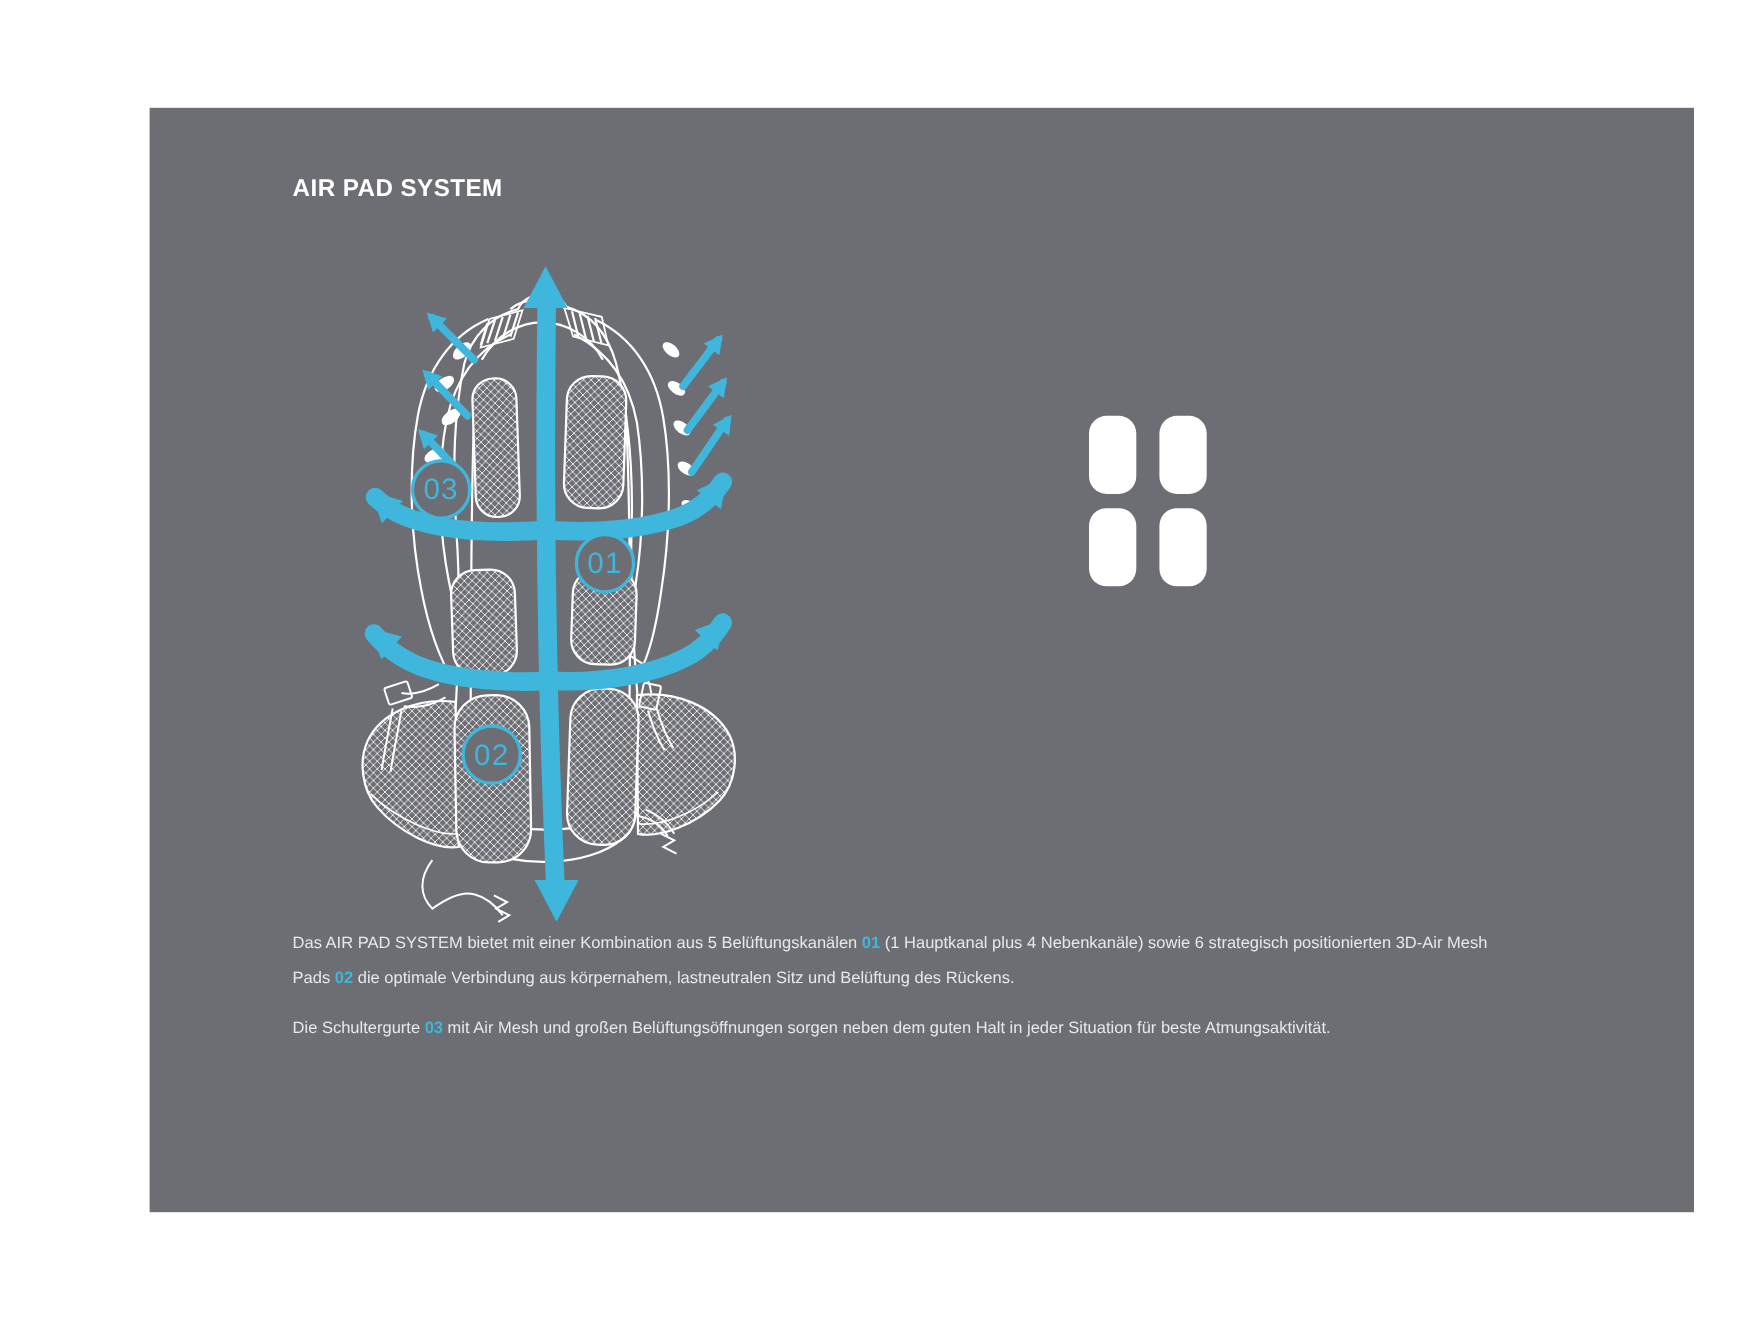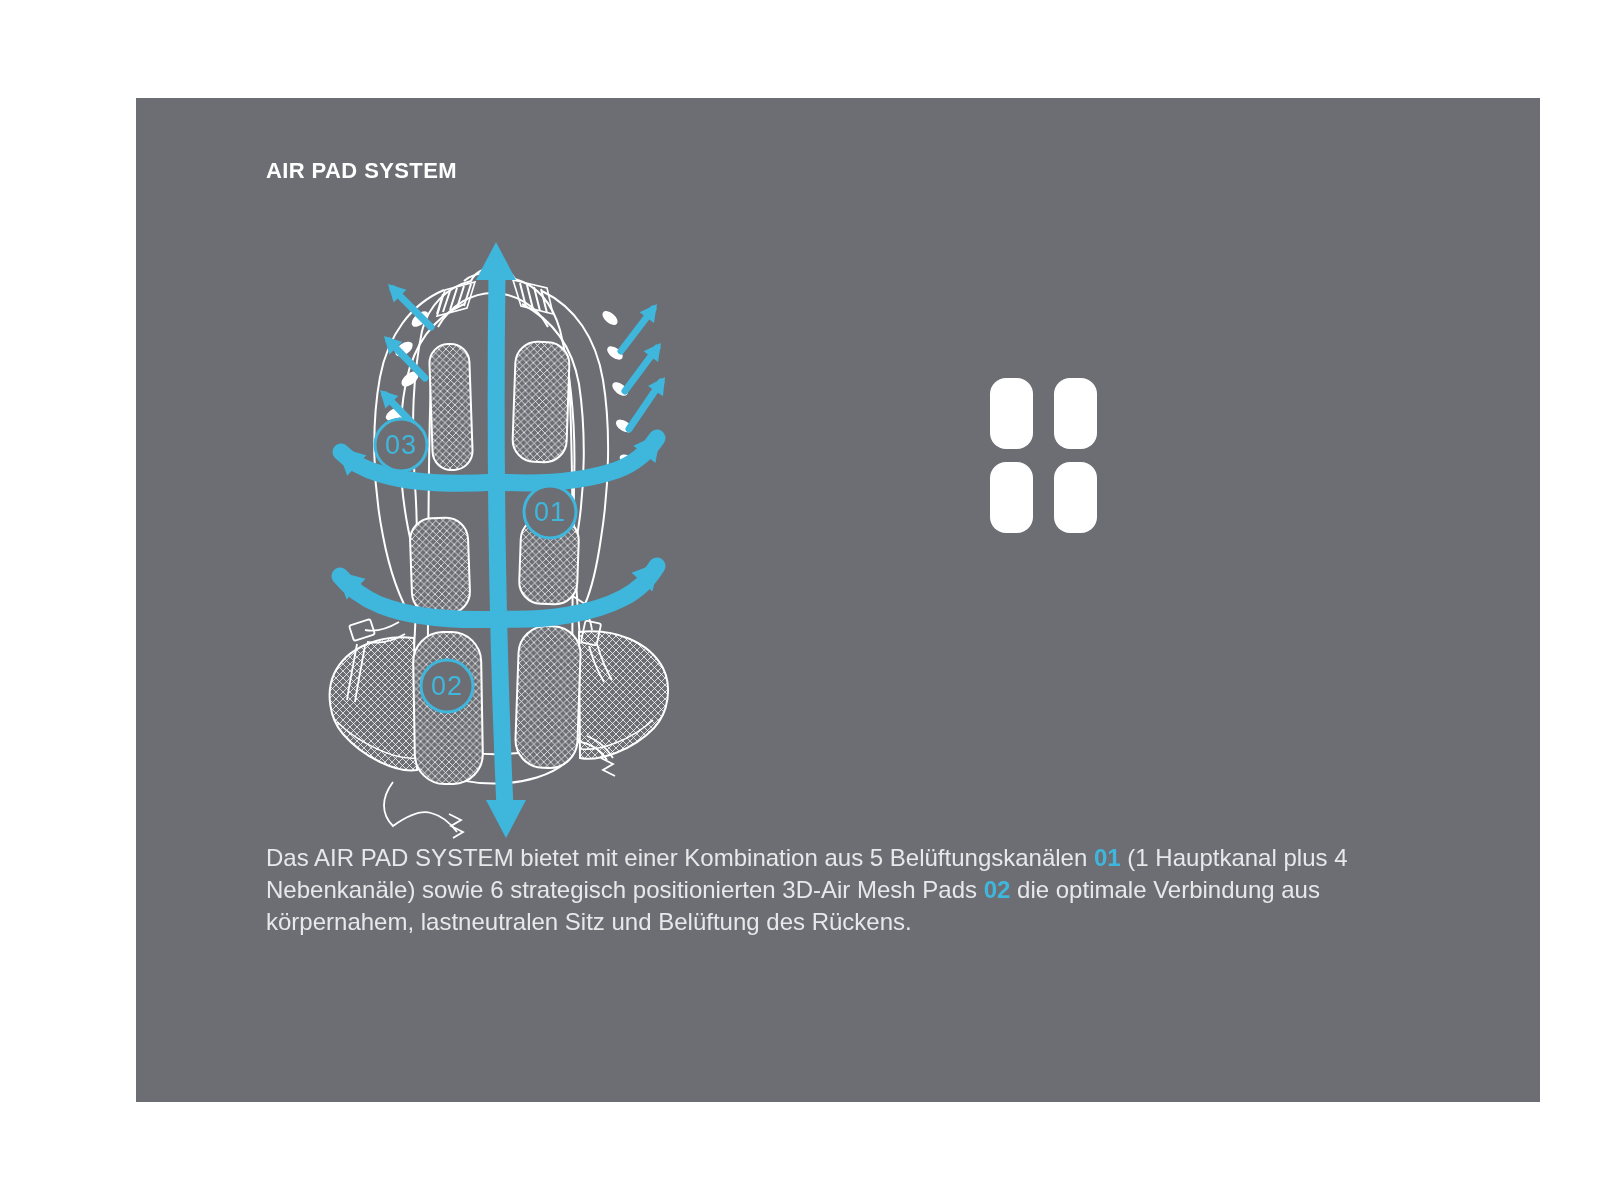--- a/index.html
+++ b/index.html
@@ -7,21 +7,21 @@
         font-family:"Liberation Sans",sans-serif;margin-left:38px;}
   .panel{position:absolute;left:98px;top:98px;width:1404px;height:1004px;background:#6D6E74;}
   .title{position:absolute;left:130px;top:60px;font-size:22px;font-weight:bold;color:#ffffff;letter-spacing:0.4px;}
   .diagram{position:absolute;left:165px;top:132px;width:400px;height:620px;}
   .brand{position:absolute;left:795px;top:280px;width:225px;text-align:center;}
   .pills{width:107px;margin:0 auto;display:grid;grid-template-columns:43px 43px;grid-template-rows:71px 71px;
          column-gap:21px;row-gap:13px;}
   .pill{background:#ffffff;border-radius:16px;}
   .brand-text{margin-top:38px;font-size:34px;line-height:43px;color:#ffffff;letter-spacing:0.5px;font-weight:300;}
   .brand-text b{font-weight:bold;}
-  .copy{position:absolute;left:130px;top:744px;width:1120px;color:#E7E8EA;font-size:24px;line-height:32px;font-weight:300;}
+  .copy{position:absolute;left:130px;top:744px;width:1120px;color:#E7E8EA;font-size:15px;line-height:32px;font-weight:300;}
   .copy p{margin:0;}
   .copy p + p{margin-top:13px;}
   .num{color:#3FB6DC;font-weight:bold;}
   svg text.marker{fill:#3FB6DC;font-family:"Liberation Sans",sans-serif;font-size:27px;letter-spacing:1px;}
   svg text.evoc{fill:#ffffff;font-family:"Liberation Sans",sans-serif;font-weight:bold;}
 </style>
 </head>
 <body>
 
 <div class="page">
@@ -185,16 +185,17 @@
       <div class="pills">
         <span class="pill"></span>
         <span class="pill"></span>
         <span class="pill"></span>
         <span class="pill"></span>
       </div>
     </div>
 
     <div class="copy">
       <p><span>Das AIR PAD SYSTEM bietet mit einer Kombination aus 5 Belüftungskanälen </span><span class="num">01</span><span> (1 Hauptkanal plus 4 Nebenkanäle) sowie 6 strategisch positionierten 3D-Air Mesh Pads </span><span class="num">02</span><span> die optimale Verbindung aus körpernahem, lastneutralen Sitz und Belüftung des Rückens.</span></p>
+      <p><span>Die Schultergurte </span><span class="num">03</span><span> mit Air Mesh und großen Belüftungsöffnungen sorgen neben dem guten Halt in jeder Situation für beste Atmungsaktivität.</span></p>
     </div>
 
   </div>
 </div>
 
 </body></html>

